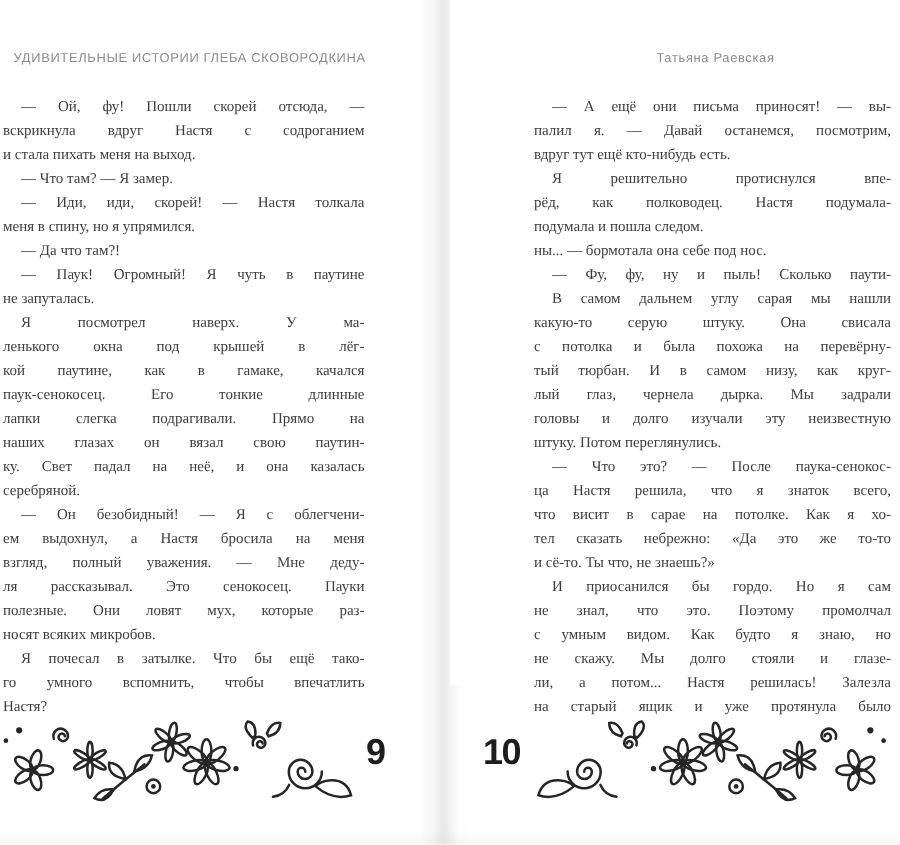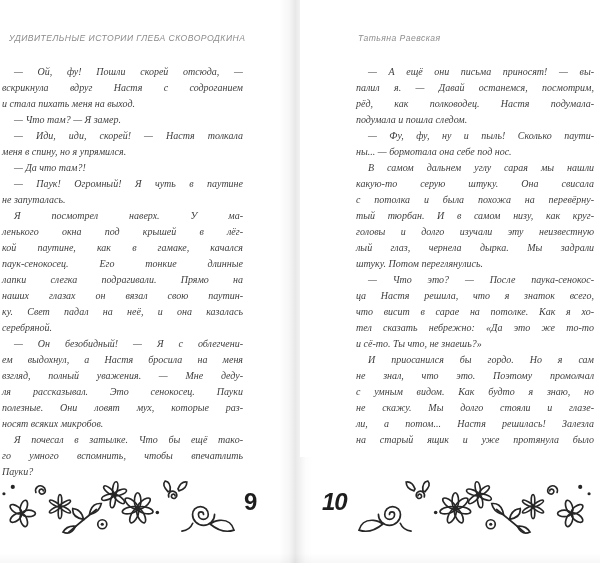--- a/index.html
+++ b/index.html
@@ -4,21 +4,21 @@
 <style>
   html, body { margin: 0; padding: 0; }
   body {
     width: 600px; height: 563px;
     background: #ffffff;
     overflow: hidden;
     font-family: "Liberation Serif", "DejaVu Serif", serif;
   }
   .spread { position: relative; width: 600px; height: 563px; background: #ffffff; }
 
-  .page { position: absolute; top: 0; height: 457px; background: #ffffff; font-style: italic; }
+  .page { position: absolute; top: 0; height: 457px; background: #ffffff; }
   .page.left  { left: 0;   width: 293px; }
   .page.right { left: 300px; width: 300px; }
 
   .gutter {
     position: absolute; top: 0; left: 279px; width: 34px; height: 563px;
     background: linear-gradient(90deg,
       rgba(0,0,0,0) 0%, rgba(0,0,0,0.035) 30%, rgba(0,0,0,0.09) 48%,
       rgba(0,0,0,0.055) 60%, rgba(0,0,0,0.012) 78%, rgba(0,0,0,0) 100%);
     pointer-events: none;
   }
@@ -28,21 +28,21 @@
     pointer-events: none;
   }
 
   .runhead {
     position: absolute; top: 33px;
     font-family: "Liberation Sans", sans-serif;
     font-size: 8.6px; color: #8c8c8c; letter-spacing: 0.45px;
     white-space: nowrap;
   }
   .runhead.lh { left: 9px; }
-  .runhead.rh { left: 58px; width: 238px; }
+  .runhead.rh { left: 58px; width: 238px; text-align: center; }
 
   .col {
     position: absolute; top: 64px;
     font-size: 10px; line-height: 16px; color: #3e3e3e;
   }
   .col.cl { left: 2px;  width: 241px; }
   .col.cr { left: 56px; width: 238px; }
 
   .ln { text-align: justify; text-align-last: justify; height: 16px; }
   .ln.last  { text-align-last: left; }
@@ -157,46 +157,48 @@
         <div class="ln">ку. Свет падал на неё, и она казалась</div>
         <div class="ln last">серебряной.</div>
         <div class="ln first">— Он безобидный! — Я с облегчени-</div>
         <div class="ln">ем выдохнул, а Настя бросила на меня</div>
         <div class="ln">взгляд, полный уважения. — Мне деду-</div>
         <div class="ln">ля рассказывал. Это сенокосец. Пауки</div>
         <div class="ln">полезные. Они ловят мух, которые раз-</div>
         <div class="ln last">носят всяких микробов.</div>
         <div class="ln first">Я почесал в затылке. Что бы ещё тако-</div>
         <div class="ln">го умного вспомнить, чтобы впечатлить</div>
-        <div class="ln last">Пауки?</div>
+        <div class="ln last">Настя?</div>
       </div>
   </section>
 
   <svg class="band bl" width="236" height="59" viewBox="0 0 240 60">
       <use href="#ornament-band"></use>
     </svg>
   <div class="pnum pl">9</div>
 
   <div class="gutter"></div>
 
   <section class="page right">
     <div class="runhead rh">Татьяна Раевская</div>
     <div class="col cr">
         <div class="ln first">— А ещё они письма приносят! — вы-</div>
         <div class="ln">палил я. — Давай останемся, посмотрим,</div>
+        <div class="ln last">вдруг тут ещё кто-нибудь есть.</div>
+        <div class="ln first">Я решительно протиснулся впе-</div>
         <div class="ln">рёд, как полководец. Настя подумала-</div>
         <div class="ln last">подумала и пошла следом.</div>
+        <div class="ln last">ны... — бормотала она себе под нос.</div>
         <div class="ln first">— Фу, фу, ну и пыль! Сколько паути-</div>
-        <div class="ln last">ны... — бормотала она себе под нос.</div>
         <div class="ln first">В самом дальнем углу сарая мы нашли</div>
         <div class="ln">какую-то серую штуку. Она свисала</div>
         <div class="ln">с потолка и была похожа на перевёрну-</div>
         <div class="ln">тый тюрбан. И в самом низу, как круг-</div>
+        <div class="ln">лый глаз, чернела дырка. Мы задрали</div>
         <div class="ln">головы и долго изучали эту неизвестную</div>
-        <div class="ln">лый глаз, чернела дырка. Мы задрали</div>
         <div class="ln last">штуку. Потом переглянулись.</div>
         <div class="ln first">— Что это? — После паука-сенокос-</div>
         <div class="ln">ца Настя решила, что я знаток всего,</div>
         <div class="ln">что висит в сарае на потолке. Как я хо-</div>
         <div class="ln">тел сказать небрежно: «Да это же то-то</div>
         <div class="ln last">и сё-то. Ты что, не знаешь?»</div>
         <div class="ln first">И приосанился бы гордо. Но я сам</div>
         <div class="ln">не знал, что это. Поэтому промолчал</div>
         <div class="ln">с умным видом. Как будто я знаю, но</div>
         <div class="ln">не скажу. Мы долго стояли и глазе-</div>

